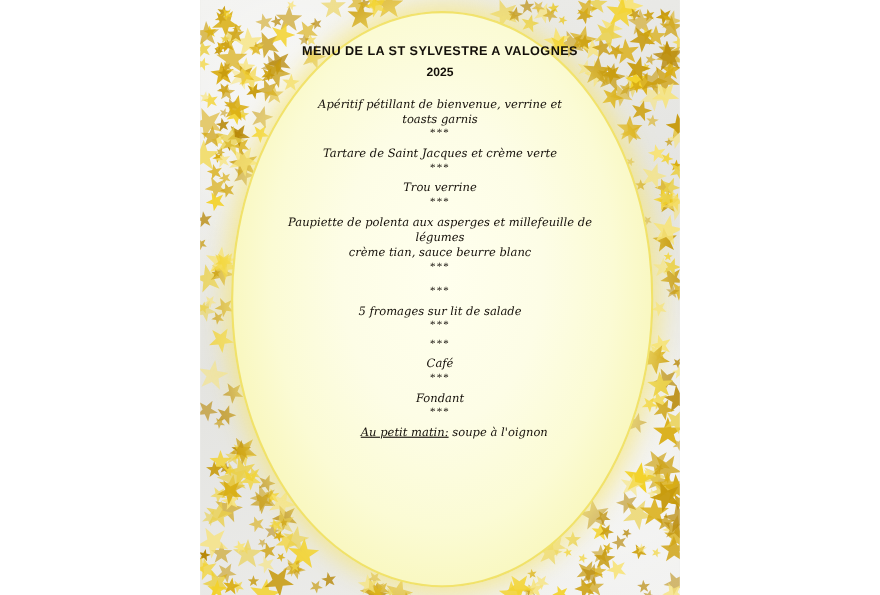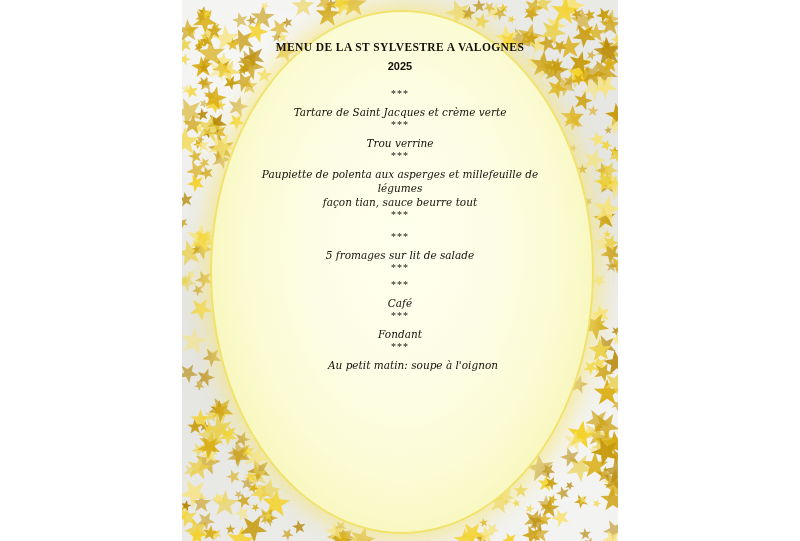--- a/index.html
+++ b/index.html
@@ -83,21 +83,21 @@
     width: 380px;
     height: 520px;
     display: flex;
     flex-direction: column;
     align-items: center;
     text-align: center;
     color: #1a1208;
   }
 
   .title {
-    font-family: Liberation Serif, serif;
+    font-family: Liberation Sans, sans-serif;
     font-weight: bold;
     font-size: 11.5px;
     letter-spacing: 0.4px;
     line-height: 15px;
     margin-top: 30px;
     color: #14100a;
   }
   .year {
     font-family: "Liberation Sans", sans-serif;
     font-weight: bold;
@@ -122,20 +122,21 @@
     line-height: 11px;
     letter-spacing: 1px;
     color: #15100a;
   }
 
   .gap-sm { height: 6px; }
   .gap-md { height: 11px; }
   .gap-lg { height: 16px; }
 
   .underline {
+    text-decoration: underline;
     margin-left: 26px;
   }
 </style>
 </head>
 <body>
 
 <div id="page">
 
   <div id="sheet">
 
@@ -1168,20 +1169,24 @@
 
       <div class="title">
         <span class="ln">MENU DE LA ST SYLVESTRE</span>
         <span class="ln">A VALOGNES</span>
       </div>
 
       <div class="year">2025</div>
 
       <div class="gap-lg"></div>
 
+      <div class="course">
+        <span class="ln">Apéritif pétillant de bienvenue, verrine et</span>
+        <span class="ln">toasts garnis</span>
+      </div>
       <div class="sep">***</div>
 
       <div class="gap-sm"></div>
 
       <div class="course">
         <span class="ln">Tartare de Saint Jacques et crème verte</span>
       </div>
       <div class="sep">***</div>
 
       <div class="gap-sm"></div>
@@ -1189,21 +1194,21 @@
       <div class="course">
         <span class="ln">Trou verrine</span>
       </div>
       <div class="sep">***</div>
 
       <div class="gap-sm"></div>
 
       <div class="course">
         <span class="ln">Paupiette de polenta aux asperges et millefeuille de</span>
         <span class="ln">légumes</span>
-        <span class="ln">façon tian, sauce beurre tout</span>
+        <span class="ln">crème tian, sauce beurre blanc</span>
       </div>
       <div class="sep">***</div>
 
       <div class="gap-md"></div>
 
       <div class="sep">***</div>
 
       <div class="gap-sm"></div>
 
       <div class="course">

